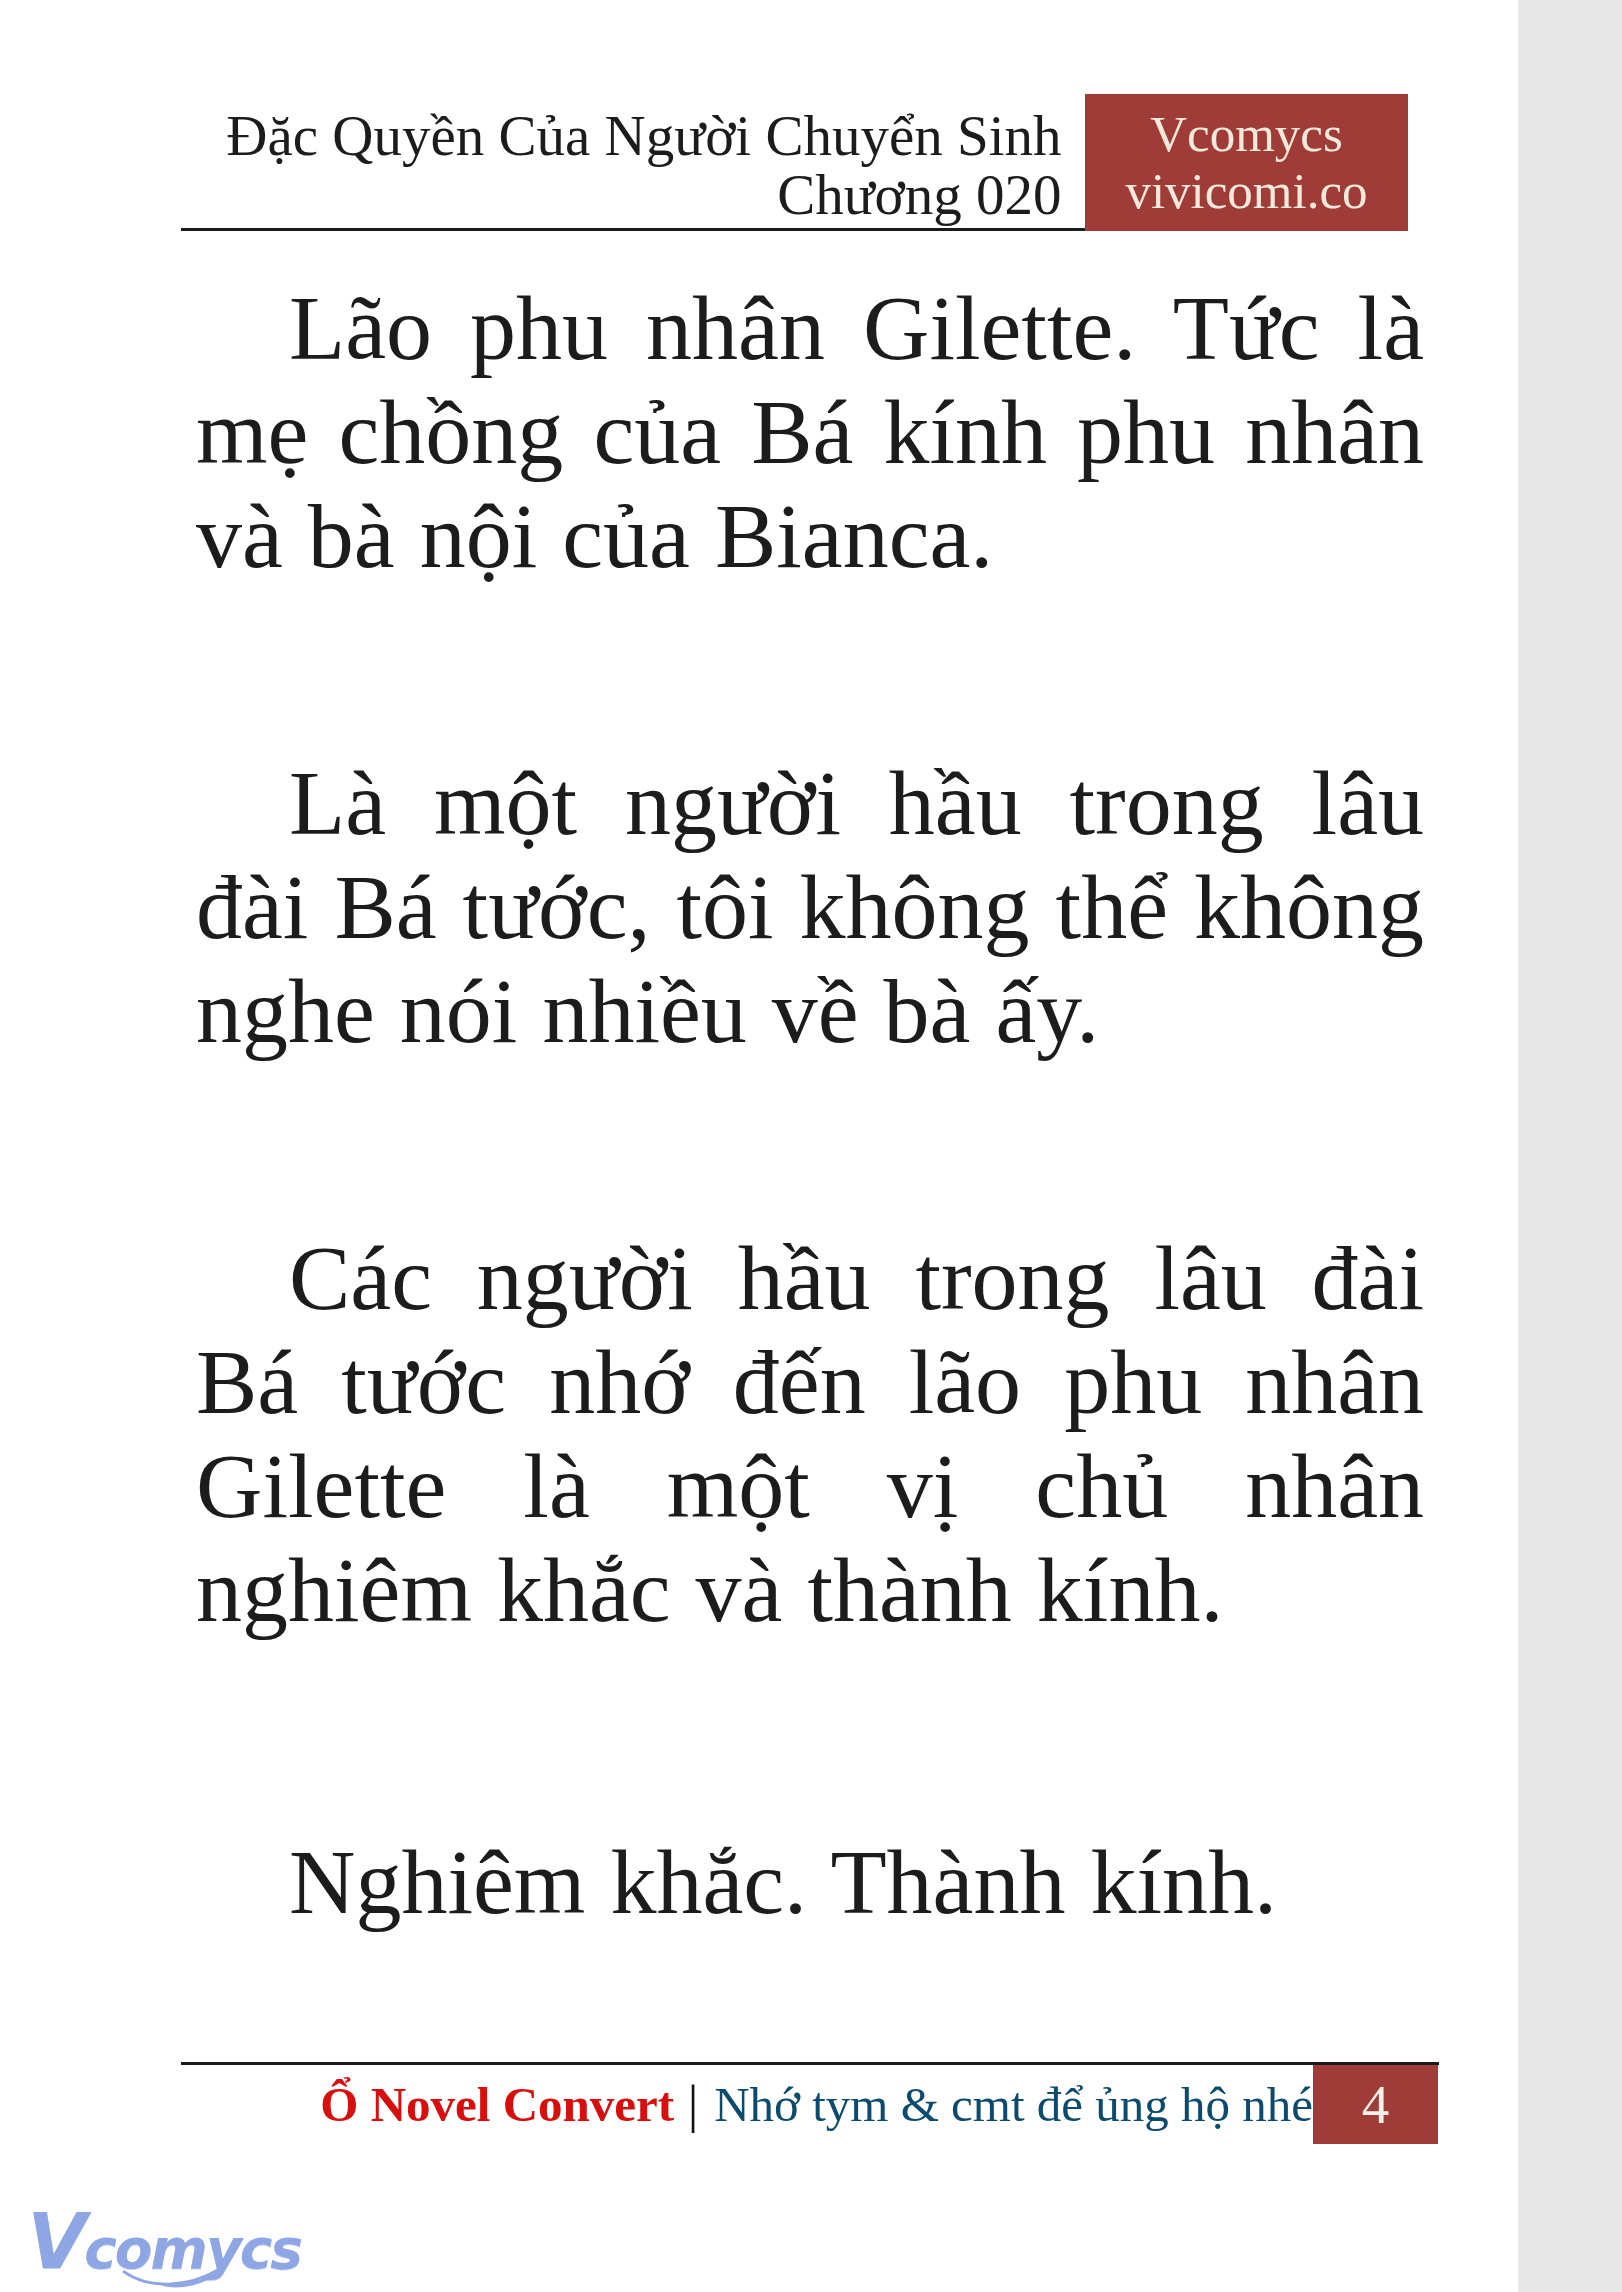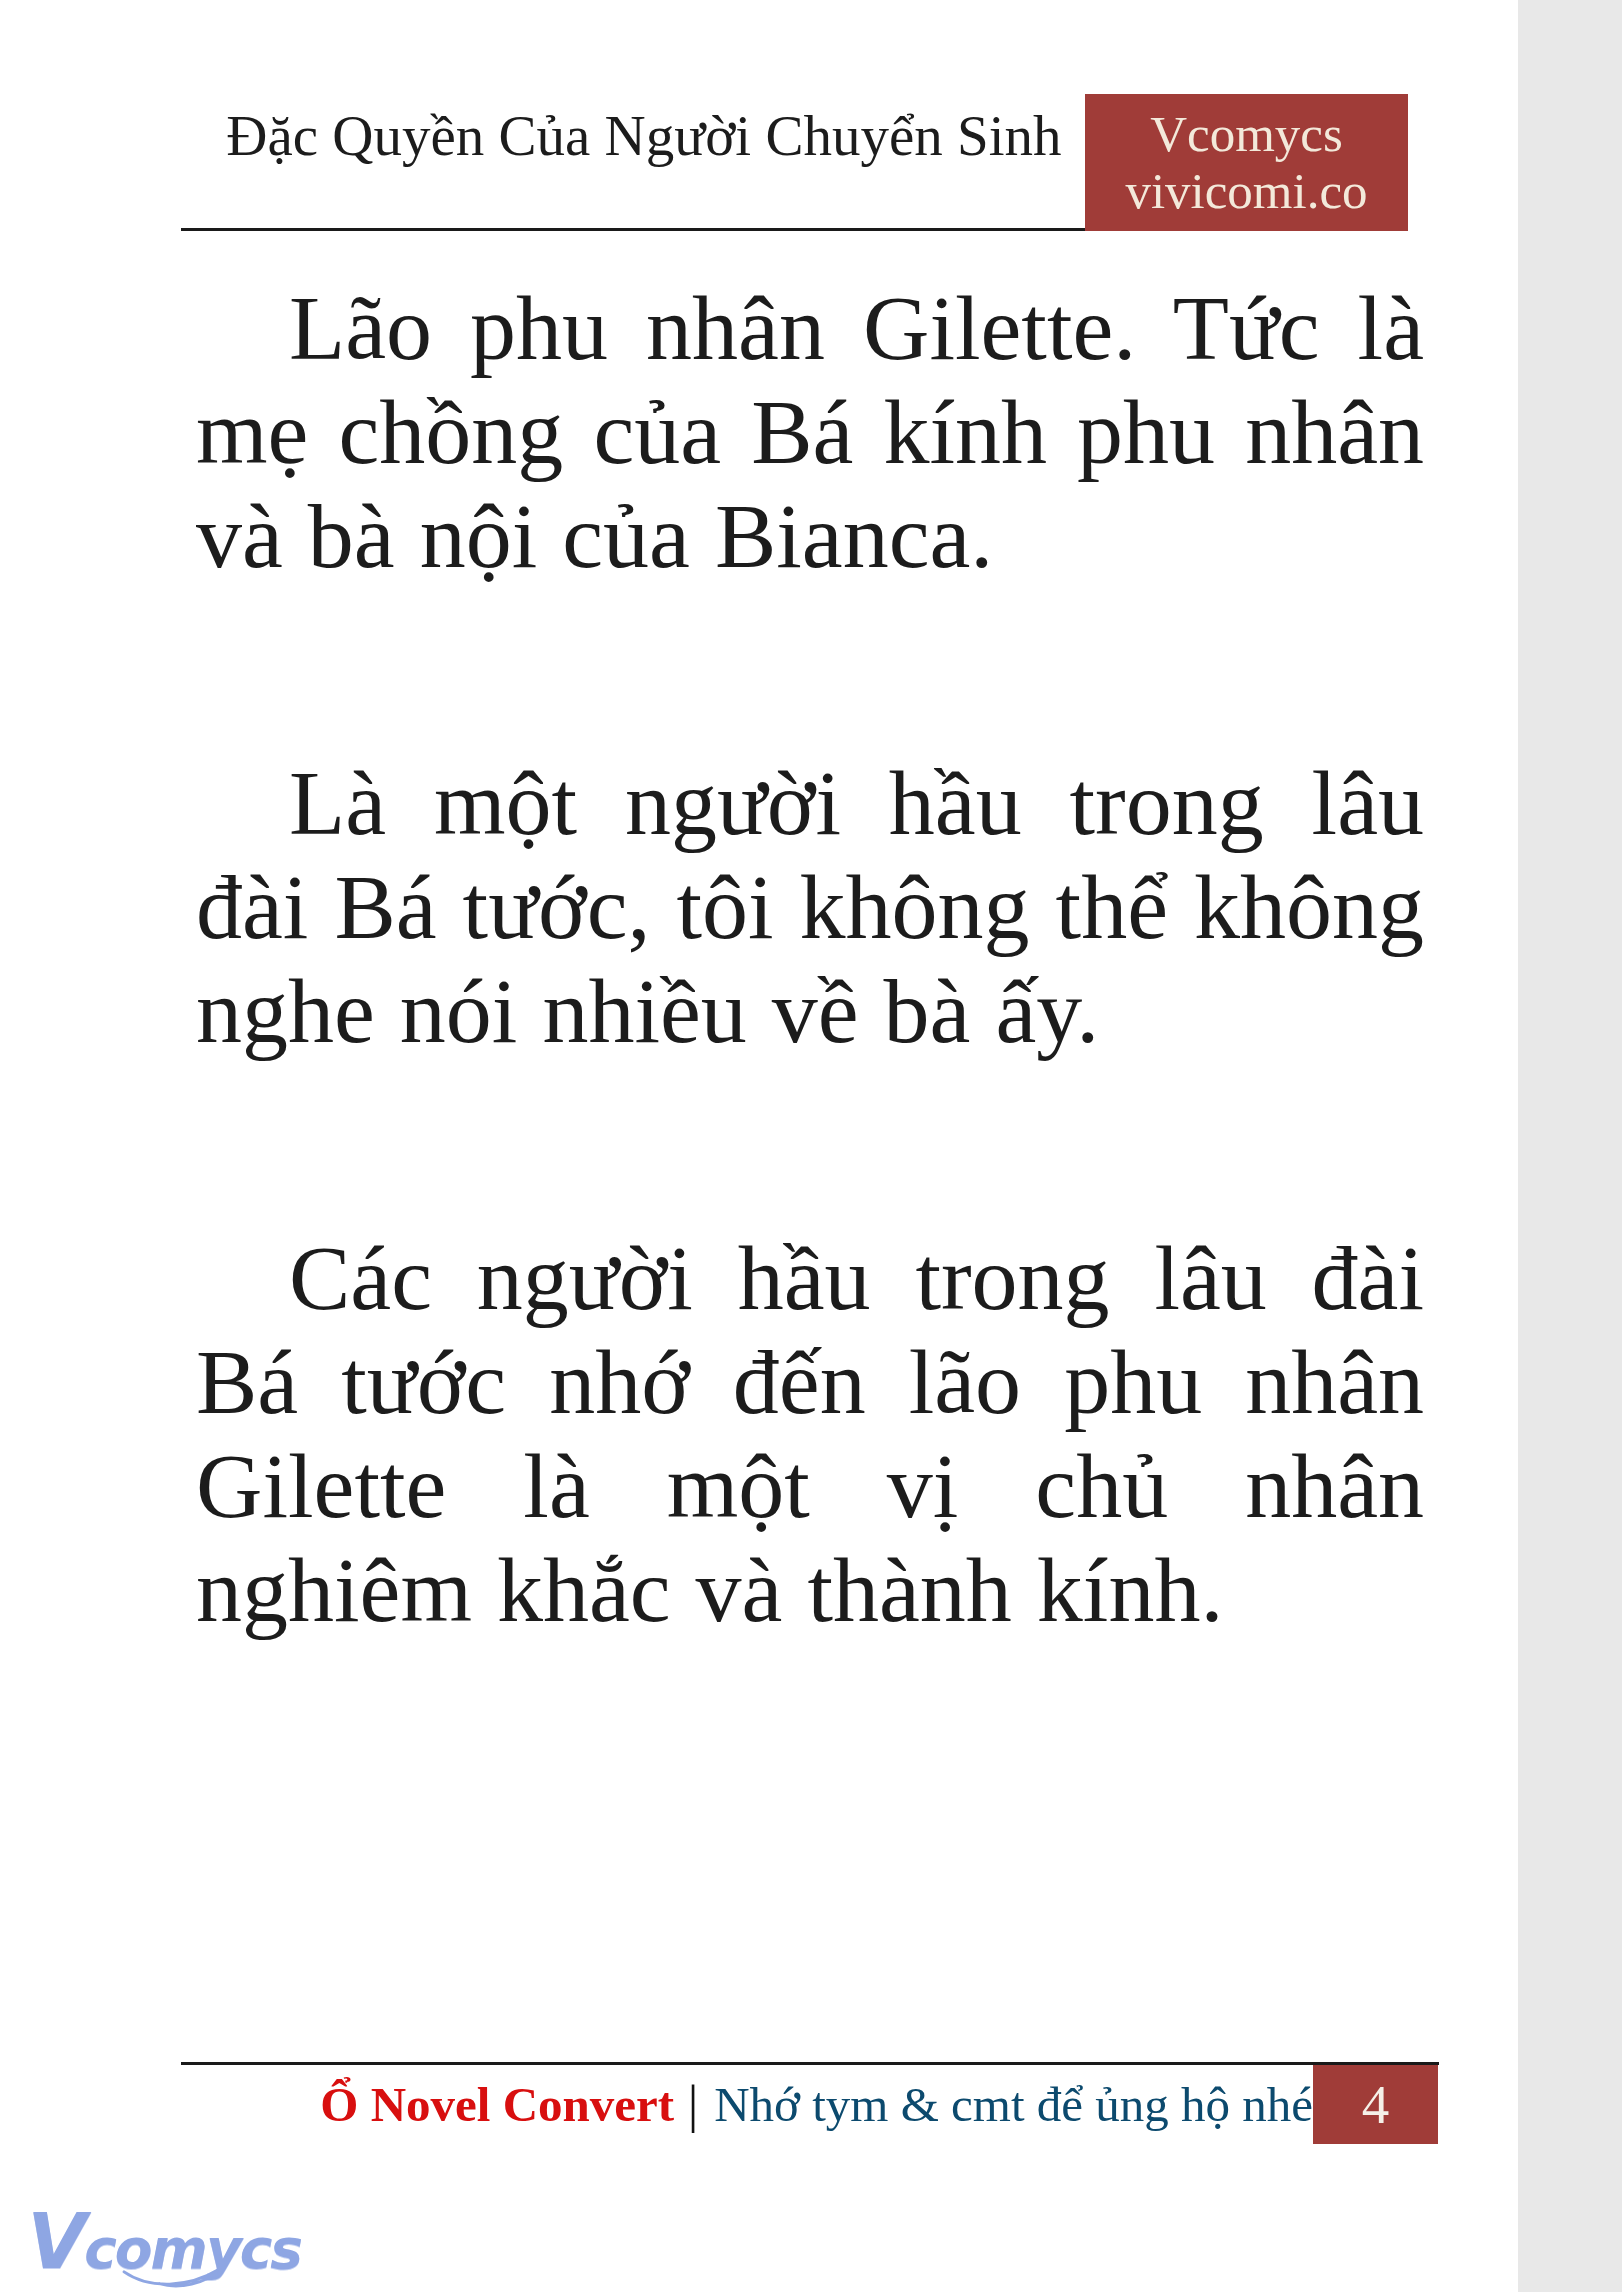--- a/index.html
+++ b/index.html
@@ -106,32 +106,34 @@
   }
 </style>
 </head>
 <body>
 
 <div class="page">
 
   <div class="header">
     <div class="header-titles">
       <div>Đặc Quyền Của Người Chuyển Sinh</div>
+      <div>Chương 020</div>
     </div>
     <div class="brand-box">
       <div>Vcomycs</div>
       <div>vivicomi.co</div>
     </div>
   </div>
   <div class="header-rule"></div>
 
   <div class="content">
     <p>Lão phu nhân Gilette. Tức là mẹ chồng của Bá kính phu nhân và bà nội của Bianca.</p>
     <p>Là một người hầu trong lâu đài Bá tước, tôi không thể không nghe nói nhiều về bà ấy.</p>
     <p>Các người hầu trong lâu đài Bá tước nhớ đến lão phu nhân Gilette là một vị chủ nhân nghiêm khắc và thành kính.</p>
+    <p>Nghiêm khắc. Thành kính.</p>
   </div>
 
   <div class="footer-rule"></div>
   <div class="footer-bar">
     <span class="footer-brand">Ổ Novel Convert</span>
     <span class="footer-sep">|</span>
     <span class="footer-message">Nhớ tym &amp; cmt để ủng hộ nhé</span>
   </div>
   <div class="page-number-box">
     <span>4</span>

